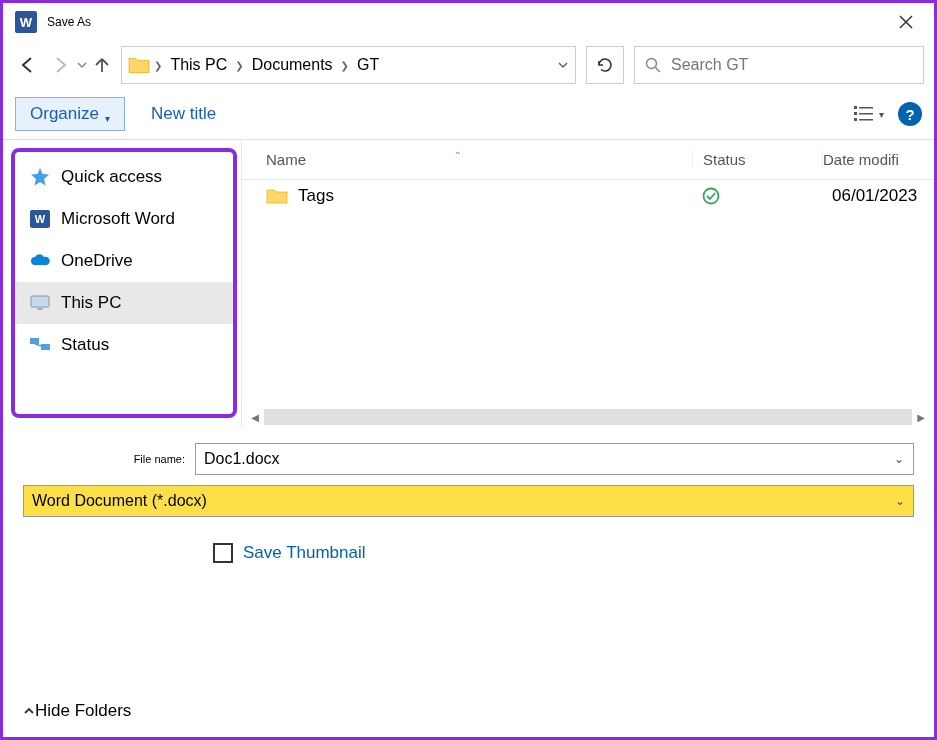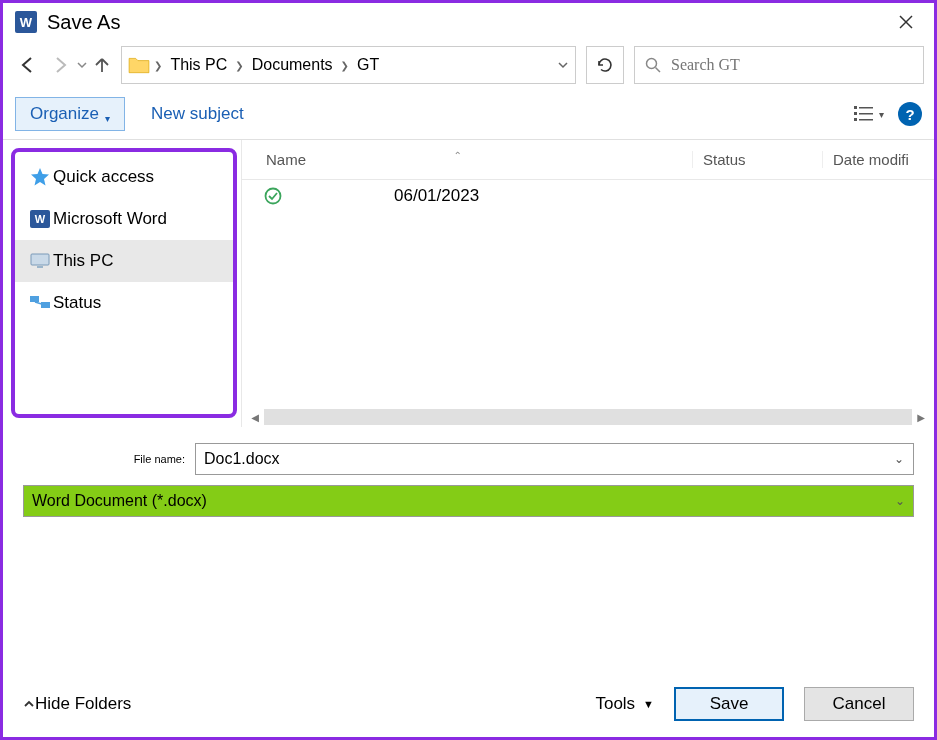--- a/index.html
+++ b/index.html
@@ -1,75 +1,75 @@
 <!DOCTYPE html>
 <html><head>
 <meta charset="utf-8">
 <style>
 * { box-sizing: border-box; margin: 0; padding: 0; font-family: "Segoe UI", Tahoma, sans-serif; }
 body { background: #fff; width: 937px; height: 740px; border: 3px solid #8a2be2; position: relative; overflow: hidden; }
 
 .titlebar { display: flex; align-items: center; height: 38px; padding: 0 8px; }
 .titlebar .word-icon { width: 22px; height: 22px; background: #2b579a; color: #fff; display: flex; align-items: center; justify-content: center; font-size: 13px; font-weight: bold; border-radius: 2px; margin: 0 10px 0 4px; }
-.titlebar .title { font-size: 20px; flex: 1; }
+.titlebar .title { font-size: 12px; flex: 1; }
 .titlebar .close-btn { width: 40px; height: 30px; display: flex; align-items: center; justify-content: center; cursor: pointer; font-size: 18px; }
 
 .navbar { display: flex; align-items: center; height: 48px; padding: 0 10px; gap: 4px; }
 .nav-arrows { display: flex; align-items: center; gap: 2px; }
 .nav-arrow { width: 30px; height: 30px; display: flex; align-items: center; justify-content: center; color: #777; font-size: 20px; }
 .nav-arrow.enabled { color: #333; }
 .nav-dropdown { color: #777; font-size: 10px; }
 .nav-up { color: #555; font-size: 20px; margin-left: 4px; }
 
 .breadcrumb-box { flex: 1; height: 38px; border: 1px solid #ccc; display: flex; align-items: center; padding: 0 6px; margin: 0 6px; }
 .breadcrumb-box .folder-icon { width: 22px; height: 22px; }
 .breadcrumb-box .sep { color: #666; margin: 0 4px; font-size: 10px; }
 .breadcrumb-box .crumb { font-size: 16px; padding: 2px 4px; }
 .breadcrumb-box .end-dropdown { margin-left: auto; color: #666; font-size: 12px; }
 
 .refresh-btn { width: 38px; height: 38px; border: 1px solid #ccc; display: flex; align-items: center; justify-content: center; font-size: 18px; margin-right: 6px; }
 .search-box { width: 290px; height: 38px; border: 1px solid #ccc; display: flex; align-items: center; padding: 0 10px; gap: 10px; }
-.search-box input { border: none; outline: none; font-size: 16px; flex: 1; color: #333; font-family: Liberation Serif, serif; }
+.search-box input { border: none; outline: none; font-size: 16px; flex: 1; color: #333; }
 .search-box .search-icon { color: #888; font-size: 16px; }
 
 .toolbar { display: flex; align-items: center; height: 50px; padding: 0 12px; gap: 18px; }
 .organize-btn { border: 1px solid #82b4e6; background: #e6f1fb; padding: 6px 14px; font-size: 17px; display: flex; align-items: flex-end; gap: 6px; color: #1a5fb4; }
 .organize-btn .chev { font-size: 10px; }
 .new-folder-btn { font-size: 17px; color: #1a5fb4; padding: 6px 8px; }
 .toolbar-right { margin-left: auto; display: flex; align-items: center; gap: 14px; }
 .view-icon { display: flex; align-items: center; gap: 4px; }
 .help-icon { width: 24px; height: 24px; border-radius: 50%; background: #0063b1; color: #fff; display: flex; align-items: center; justify-content: center; font-weight: bold; font-size: 15px; }
 
 .content { display: flex; height: 288px; border-top: 1px solid #e0e0e0; }
 .sidebar { width: 226px; border: 4px solid #8a2be2; border-radius: 8px; margin: 8px 0 0 8px; padding: 4px 0; height: 270px; }
-.sidebar-item { display: flex; align-items: center; gap: 2px; padding: 10px 14px; font-size: 17px; cursor: pointer; }
+.sidebar-item { display: flex; align-items: center; gap: 10px; padding: 10px 14px; font-size: 17px; cursor: pointer; }
 .sidebar-item.selected { background: #e8e8e8; }
 .icon-box { width: 22px; height: 22px; display: flex; align-items: center; justify-content: center; font-size: 18px; }
 
 .file-area { flex: 1; display: flex; flex-direction: column; border-left: 1px solid #e8e8e8; margin-left: 4px; }
 .file-header { display: flex; height: 40px; align-items: center; border-bottom: 1px solid #e8e8e8; padding: 0 12px; font-size: 15px; color: #555; }
 .col-name { flex: 1; padding-left: 12px; display: flex; align-items: center; gap: 18px; }
 .col-name .sort-ind { font-size: 10px; color: #888; margin-left: auto; margin-right: 230px; position: relative; top: -4px;}
 .col-status { width: 130px; border-left: 1px solid #eee; padding-left: 10px; }
-.col-date { width: 100px; border-left: 1px solid #eee; padding-left: 10px; }
+.col-date { width: 100px; border-left: 1px solid #eee; padding-left: 0; }
 
 .file-row { display: flex; align-items: center; padding: 6px 12px; font-size: 17px; }
 .file-row .fname { flex: 1; display: flex; align-items: center; gap: 10px; padding-left: 12px; }
 .file-row .fstatus { width: 130px; padding-left: 10px; color: #3ba55c; font-size: 18px; }
 .file-row .fdate { width: 100px; padding-left: 10px; }
 
 .scrollbar-h { height: 20px; display: flex; align-items: center; padding: 0 4px; margin-top: auto; }
 .scrollbar-h .arrow { width: 18px; text-align: center; color: #777; font-size: 10px; }
 .scrollbar-h .track { flex: 1; height: 16px; background: #e0e0e0; position: relative; }
 
 .form-area { padding: 16px 20px 10px 20px; }
 .form-row { display: flex; align-items: center; margin-bottom: 10px; }
 .form-row .lbl { width: 172px; text-align: right; padding-right: 10px; font-size: 11px; }
 .form-row input, .form-row .select-box { flex: 1; height: 32px; border: 1px solid #999; padding: 0 8px; font-size: 16px; }
-.select-box { background: #84cc16; display: flex; align-items: center; }
+.select-box { background: #fde047; display: flex; align-items: center; }
 .select-box .chev { margin-left: auto; font-size: 12px; color: #555; }
 .input-wrap { flex: 1; position: relative; display: flex; align-items: center; }
 .input-wrap input { flex: 1; }
 .input-wrap .chev { position: absolute; right: 10px; font-size: 12px; color: #555; }
 
 .meta-grid { display: grid; grid-template-columns: 172px 280px 120px auto; row-gap: 10px; margin-top: 16px; align-items: center; }
 .meta-grid .mlbl { text-align: right; padding-right: 10px; font-size: 16px; color: #777; }
 .meta-grid .mval { font-size: 16px; color: #0063b1; }
 
 .thumbnail-row { display: flex; align-items: center; gap: 10px; margin: 26px 0 0 190px; }
@@ -156,21 +156,21 @@
     </span>
     <input type="text" placeholder="Search GT" style="">
   </div>
 </div>
 
 <div class="toolbar">
   <div class="organize-btn">
     <span>Organize</span>
     <span class="chev">▾</span>
   </div>
-  <div class="new-folder-btn">New subject</div>
+  <div class="new-folder-btn">New title</div>
   <div class="toolbar-right">
     <div class="view-icon">
       <svg width="22" height="18" viewBox="0 0 22 18">
         <rect x="1" y="1" width="3" height="3" fill="#555"></rect>
           <rect x="6" y="2" width="14" height="1.5" fill="#555"></rect>
         <rect x="1" y="7" width="3" height="3" fill="#555"></rect>
           <rect x="6" y="8" width="14" height="1.5" fill="#555"></rect>
         <rect x="1" y="13" width="3" height="3" fill="#555"></rect>
           <rect x="6" y="14" width="14" height="1.5" fill="#555"></rect>
       </svg>
@@ -189,20 +189,28 @@
           </svg>
         </span>
       <span>Quick access</span>
     </div>
     <div class="sidebar-item">
       <span class="icon-box">
           <span style="width:20px;height:18px;background:#2b579a;color:#fff;font-size:11px;font-weight:bold;display:flex;align-items:center;justify-content:center;border-radius:2px">W</span>
         </span>
       <span>Microsoft Word</span>
     </div>
+    <div class="sidebar-item">
+      <span class="icon-box">
+          <svg width="22" height="16" viewBox="0 0 22 16">
+            <path d="M6 12 A4 4 0 0 1 6 4 A5 5 0 0 1 15 4 A4 4 0 0 1 18 12 Z" fill="#0a84d8"></path>
+          </svg>
+        </span>
+      <span>OneDrive</span>
+    </div>
     <div class="sidebar-item selected">
       <span class="icon-box">
           <svg width="22" height="18" viewBox="0 0 22 18">
             <rect x="2" y="2" width="18" height="11" rx="1" fill="#c9d9e8" stroke="#7a9ab8"></rect>
             <rect x="8" y="14" width="6" height="2" fill="#9bb5cb"></rect>
           </svg>
         </span>
       <span>This PC</span>
     </div>
     <div class="sidebar-item">
@@ -221,20 +229,26 @@
     <div class="file-header">
       <div class="col-name">
         <span>Name</span>
         <span class="sort-ind">⌃</span>
       </div>
       <div class="col-status">Status</div>
       <div class="col-date">Date modifi</div>
     </div>
 
     <div class="file-row">
+      <div class="fname">
+        <svg width="22" height="18" viewBox="0 0 22 18">
+            <path d="M1 3 L8 3 L10 5 L21 5 L21 16 L1 16 Z" fill="#ffd667" stroke="#d9a400" stroke-width="0.6"></path>
+          </svg>
+        <span>Tags</span>
+      </div>
       <div class="fstatus">
         <svg width="18" height="18" viewBox="0 0 18 18">
             <circle cx="9" cy="9" r="7.5" fill="none" stroke="#3ba55c" stroke-width="1.8"></circle>
             <path d="M5 9 L8 12 L13 6" fill="none" stroke="#3ba55c" stroke-width="1.8"></path>
           </svg>
       </div>
       <div class="fdate">06/01/2023</div>
     </div>
 
     <div class="scrollbar-h">
@@ -254,30 +268,26 @@
     </div>
   </div>
   <div class="form-row">
     <div class="select-box">
       <span>Word Document (*.docx)</span>
       <span class="chev">⌄</span>
     </div>
   </div>
 
 
+  <div class="thumbnail-row">
+    <div class="cb"></div>
+    <div class="cblbl">Save Thumbnail</div>
+  </div>
 </div>
 
 <div class="footer">
   <div class="hide-folders">
     <svg width="12" height="12" viewBox="0 0 12 12">
         <path d="M2 8 L6 4 L10 8" fill="none" stroke="#333" stroke-width="1.8"></path>
       </svg>
     <span>Hide Folders</span>
   </div>
-  <div class="footer-right">
-    <div class="tools-btn">
-      <span>Tools</span>
-      <span style="font-size:11px">▼</span>
-    </div>
-    <div class="dlg-btn primary">Save</div>
-    <div class="dlg-btn">Cancel</div>
-  </div>
 </div>
 
 </body></html>

